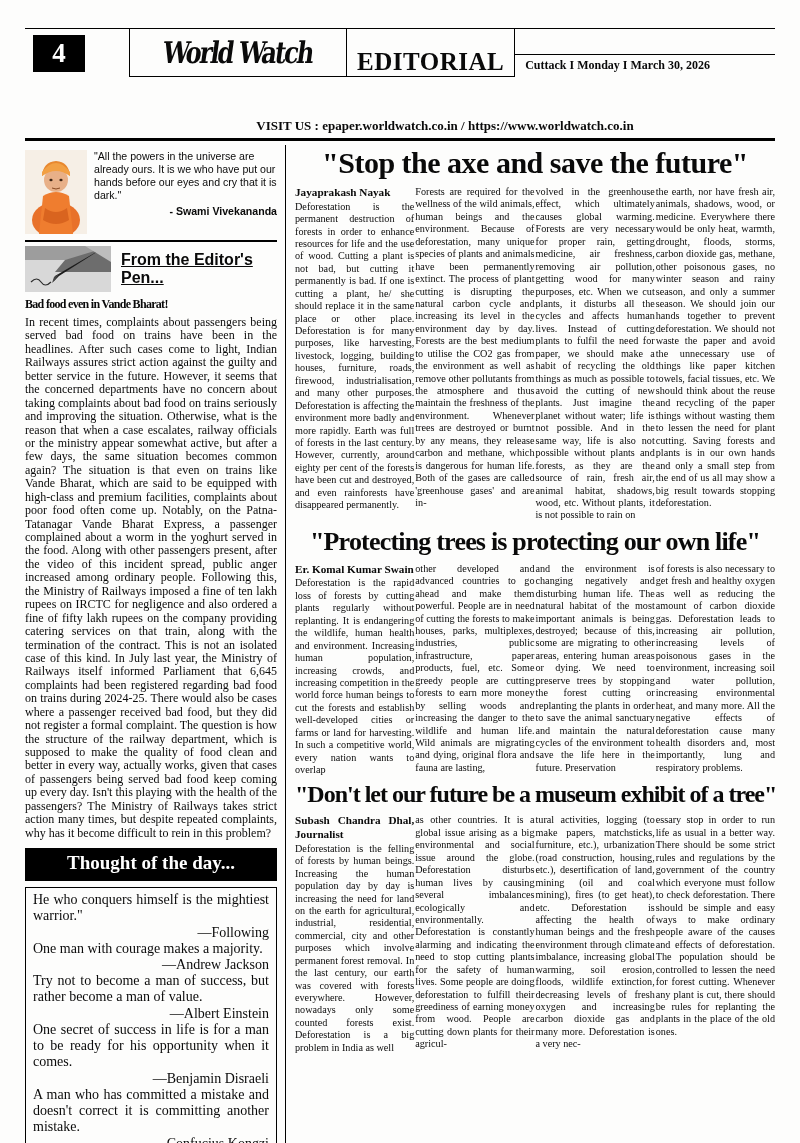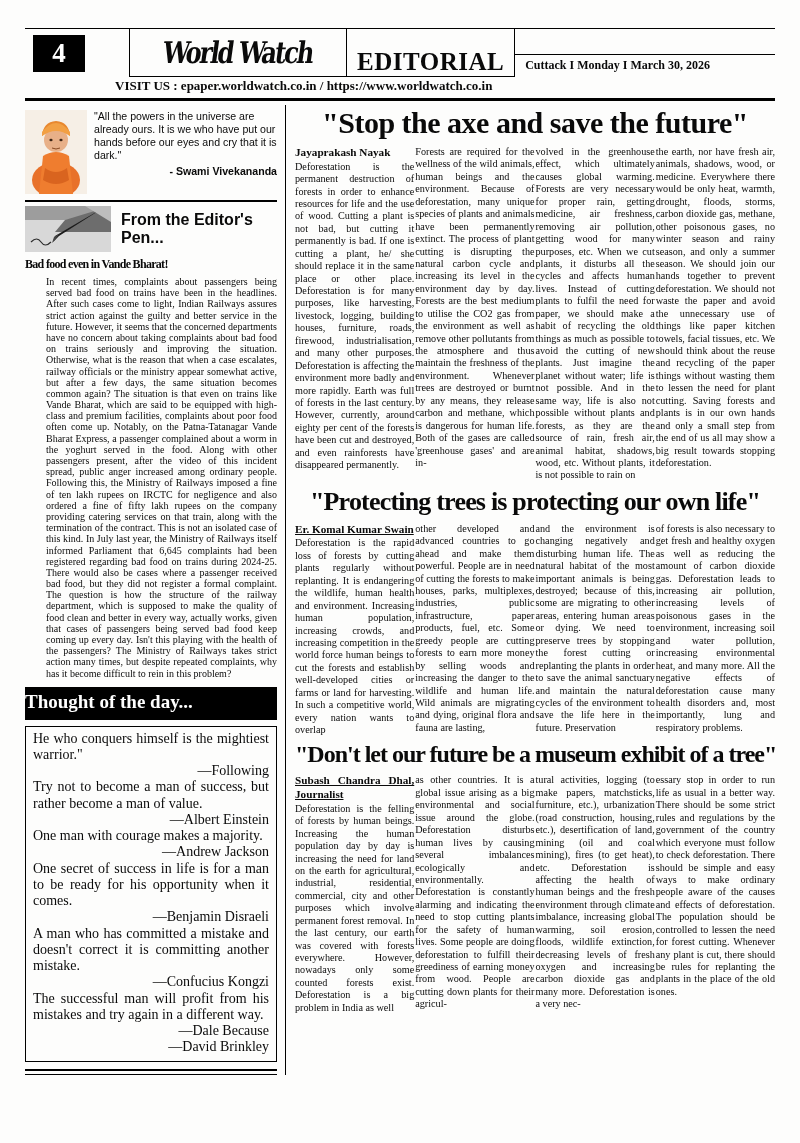--- a/index.html
+++ b/index.html
@@ -12,51 +12,51 @@
   .pageno{width:52px;height:37px;background:#000;color:#fff;font-size:27px;font-weight:bold;
           display:flex;align-items:center;justify-content:center;margin-left:8px;}
   .hdr-logo-cell{width:216px;display:flex;align-items:center;justify-content:center;border-bottom:1.2px solid #000;}
   .logo{font-family:"DejaVu Serif",serif;font-weight:bold;font-size:24px;letter-spacing:-2px;
         transform:skewX(-8deg) scaleY(1.25);white-space:nowrap;}
   .hdr-editorial-cell{border-left:1.2px solid #000;border-right:1.2px solid #000;padding:0 10px;
         display:flex;align-items:flex-end;border-bottom:1.2px solid #000;}
   .editorial-title{font-size:25px;font-weight:bold;letter-spacing:0.5px;}
   .hdr-date-cell{flex:1;display:flex;align-items:flex-end;}
   .dateline{border-top:1.2px solid #000;width:100%;font-weight:bold;font-size:12px;padding:3px 0 4px 10px;}
-  .visit-row{border-bottom:3.5px solid #000;text-align:left;font-weight:bold;font-size:13px;padding:1px 0 4px 90px;}
+  .visit-row{border-bottom:3.5px solid #000;text-align:center;font-weight:bold;font-size:13px;padding:1px 0 4px 90px;margin-top:40px;}
   
   .content{display:flex;margin:4px 25px 0 25px;}
   .left-col{width:252px;flex:none;padding-right:8px;border-right:1.2px solid #000;}
   .right-col{flex:1;padding-left:9px;min-width:0;}
   
   .viv-row{display:flex;gap:7px;padding:5px 0 6px;}
   .viv-img{width:62px;height:84px;flex:none;}
   .viv-quote-wrap{font-family:"Liberation Sans",sans-serif;font-size:10.6px;line-height:1.22;}
   .viv-attr{text-align:right;font-weight:bold;margin-top:3px;}
   .pen-row{display:flex;gap:10px;align-items:center;border-top:2.5px solid #000;padding:4px 0 2px;}
   .pen-img{width:86px;height:46px;flex:none;}
-  .pen-label{font-family:"Liberation Sans",sans-serif;font-weight:bold;font-size:16px;}
+  .pen-label{font-family:"Liberation Sans",sans-serif;font-weight:bold;font-size:16px;text-decoration:underline;}
   .ed-headline{font-size:12px;font-weight:bold;letter-spacing:-0.7px;white-space:nowrap;margin:3px 0 4px;}
-  .ed-body{text-align:justify;font-size:10px;line-height:1.12;margin-left:21px;}
-  .thought-banner{background:#000;color:#fff;text-align:left;font-size:19px;font-weight:bold;
+  .ed-body{text-align:justify;font-size:12px;line-height:1.12;}
+  .thought-banner{background:#000;color:#fff;text-align:center;font-size:19px;font-weight:bold;
                   padding:4px 0 7px;margin:8px 0 6px;}
   .quotes-box{border:1.5px solid #000;padding:4px 7px 6px;font-size:14px;line-height:1.16;}
   .quote-text{text-align:justify;}
   .quote-author{text-align:right;}
   .bottom-rule{margin-top:7px;border-top:2.2px solid #000;border-bottom:1.2px solid #000;height:3px;}
   
   .article{margin-bottom:5px;}
   .art-title{text-align:center;font-weight:bold;white-space:nowrap;margin:1px 0 6px;}
   .t1{font-size:30px;letter-spacing:-0.5px;}
   .t2{font-size:26px;letter-spacing:-0.8px;margin-top:4px;}
   .t3{font-size:24px;letter-spacing:-1px;margin-top:4px;}
   .cols{display:flex;gap:1px;}
   .col{flex:1;min-width:0;text-align:justify;font-size:10.2px;line-height:1.22;}
   .byline{font-weight:bold;font-size:11.2px;margin-bottom:1px;}
-  .byline.underlined{text-decoration:underline;}
+  .byline.underlined{}
 </style>
 </head>
 <body>
 
 <div class="page">
 
   <div class="header">
     <div class="header-main">
       <div class="hdr-pagenum-cell">
         <div class="pageno">4</div>
@@ -114,26 +114,26 @@
       <div class="ed-body">In recent times, complaints about passengers being served bad food on trains have been in the headlines. After such cases come to light, Indian Railways assures strict action against the guilty and better service in the future. However, it seems that the concerned departments have no concern about taking complaints about bad food on trains seriously and improving the situation. Otherwise, what is the reason that when a case escalates, railway officials or the ministry appear somewhat active, but after a few days, the same situation becomes common again? The situation is that even on trains like Vande Bharat, which are said to be equipped with high-class and premium facilities, complaints about poor food often come up. Notably, on the Patna-Tatanagar Vande Bharat Express, a passenger complained about a worm in the yoghurt served in the food. Along with other passengers present, after the video of this incident spread, public anger increased among ordinary people. Following this, the Ministry of Railways imposed a fine of ten lakh rupees on IRCTC for negligence and also ordered a fine of fifty lakh rupees on the company providing catering services on that train, along with the termination of the contract. This is not an isolated case of this kind. In July last year, the Ministry of Railways itself informed Parliament that 6,645 complaints had been registered regarding bad food on trains during 2024-25. There would also be cases where a passenger received bad food, but they did not register a formal complaint. The question is how the structure of the railway department, which is supposed to make the quality of food clean and better in every way, actually works, given that cases of passengers being served bad food keep coming up every day. Isn't this playing with the health of the passengers? The Ministry of Railways takes strict action many times, but despite repeated complaints, why has it become difficult to rein in this problem?</div>
 
       <div class="thought-banner">Thought of the day...</div>
 
       <div class="quotes-box">
         <div class="quote-item">
           <div class="quote-text">He who conquers himself is the mightiest warrior."</div>
           <div class="quote-author">—Following</div>
         </div>
         <div class="quote-item">
+          <div class="quote-text">One man with courage makes a majority.</div>
+          <div class="quote-author">—Andrew Jackson</div>
+        </div>
+        <div class="quote-item">
           <div class="quote-text">Try not to become a man of success, but rather become a man of value.</div>
           <div class="quote-author">—Albert Einstein</div>
-        </div>
-        <div class="quote-item">
-          <div class="quote-text">One man with courage makes a majority.</div>
-          <div class="quote-author">—Andrew Jackson</div>
         </div>
         <div class="quote-item">
           <div class="quote-text">One secret of success in life is for a man to be ready for his opportunity when it comes.</div>
           <div class="quote-author">—Benjamin Disraeli</div>
         </div>
         <div class="quote-item">
           <div class="quote-text">A man who has committed a mistake and doesn't correct it is committing another mistake.</div>
           <div class="quote-author">—Confucius Kongzi</div>
         </div>
         <div class="quote-item">

